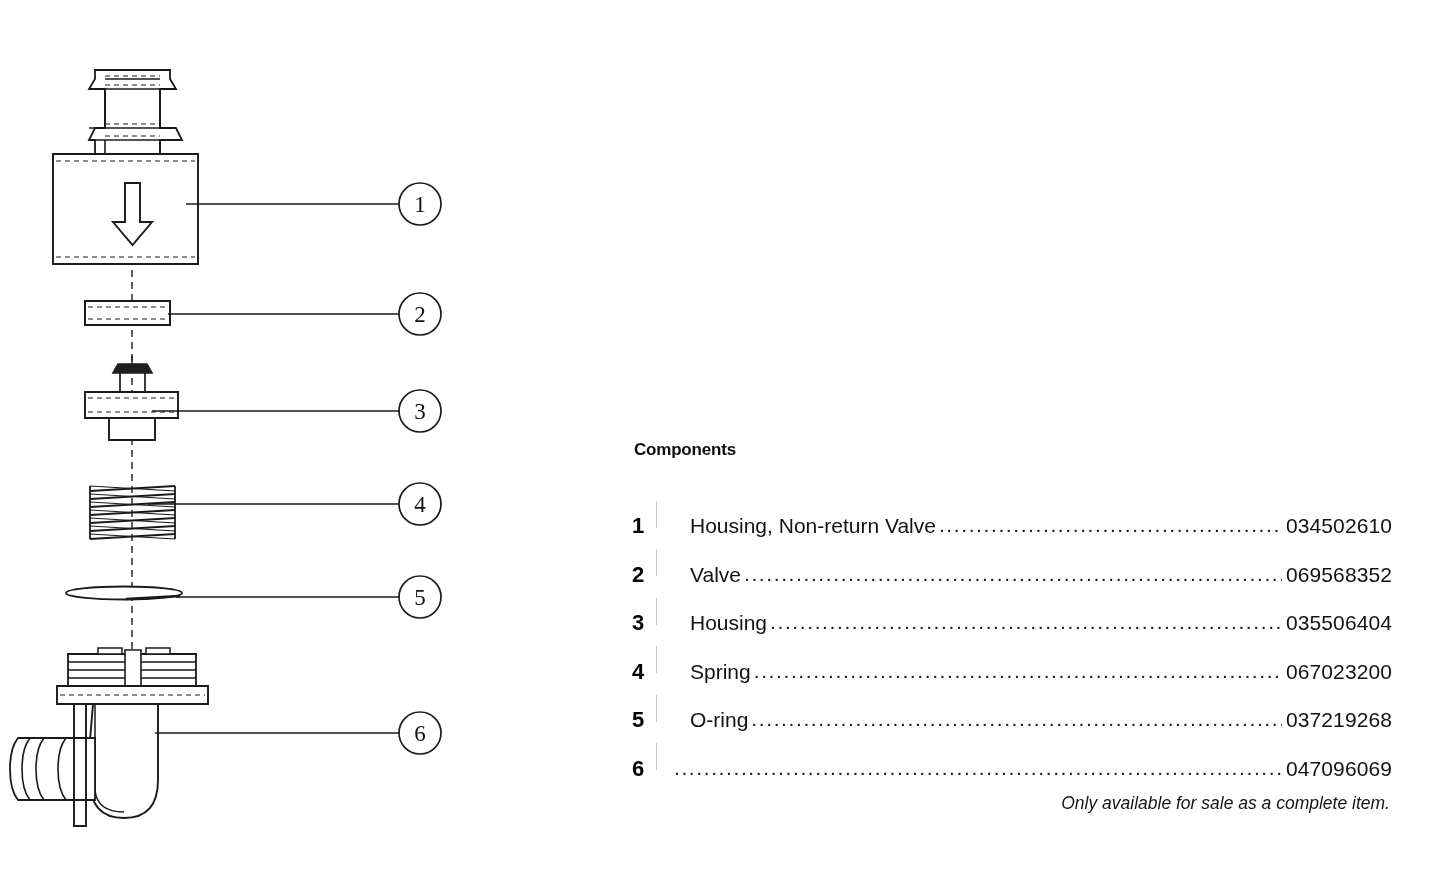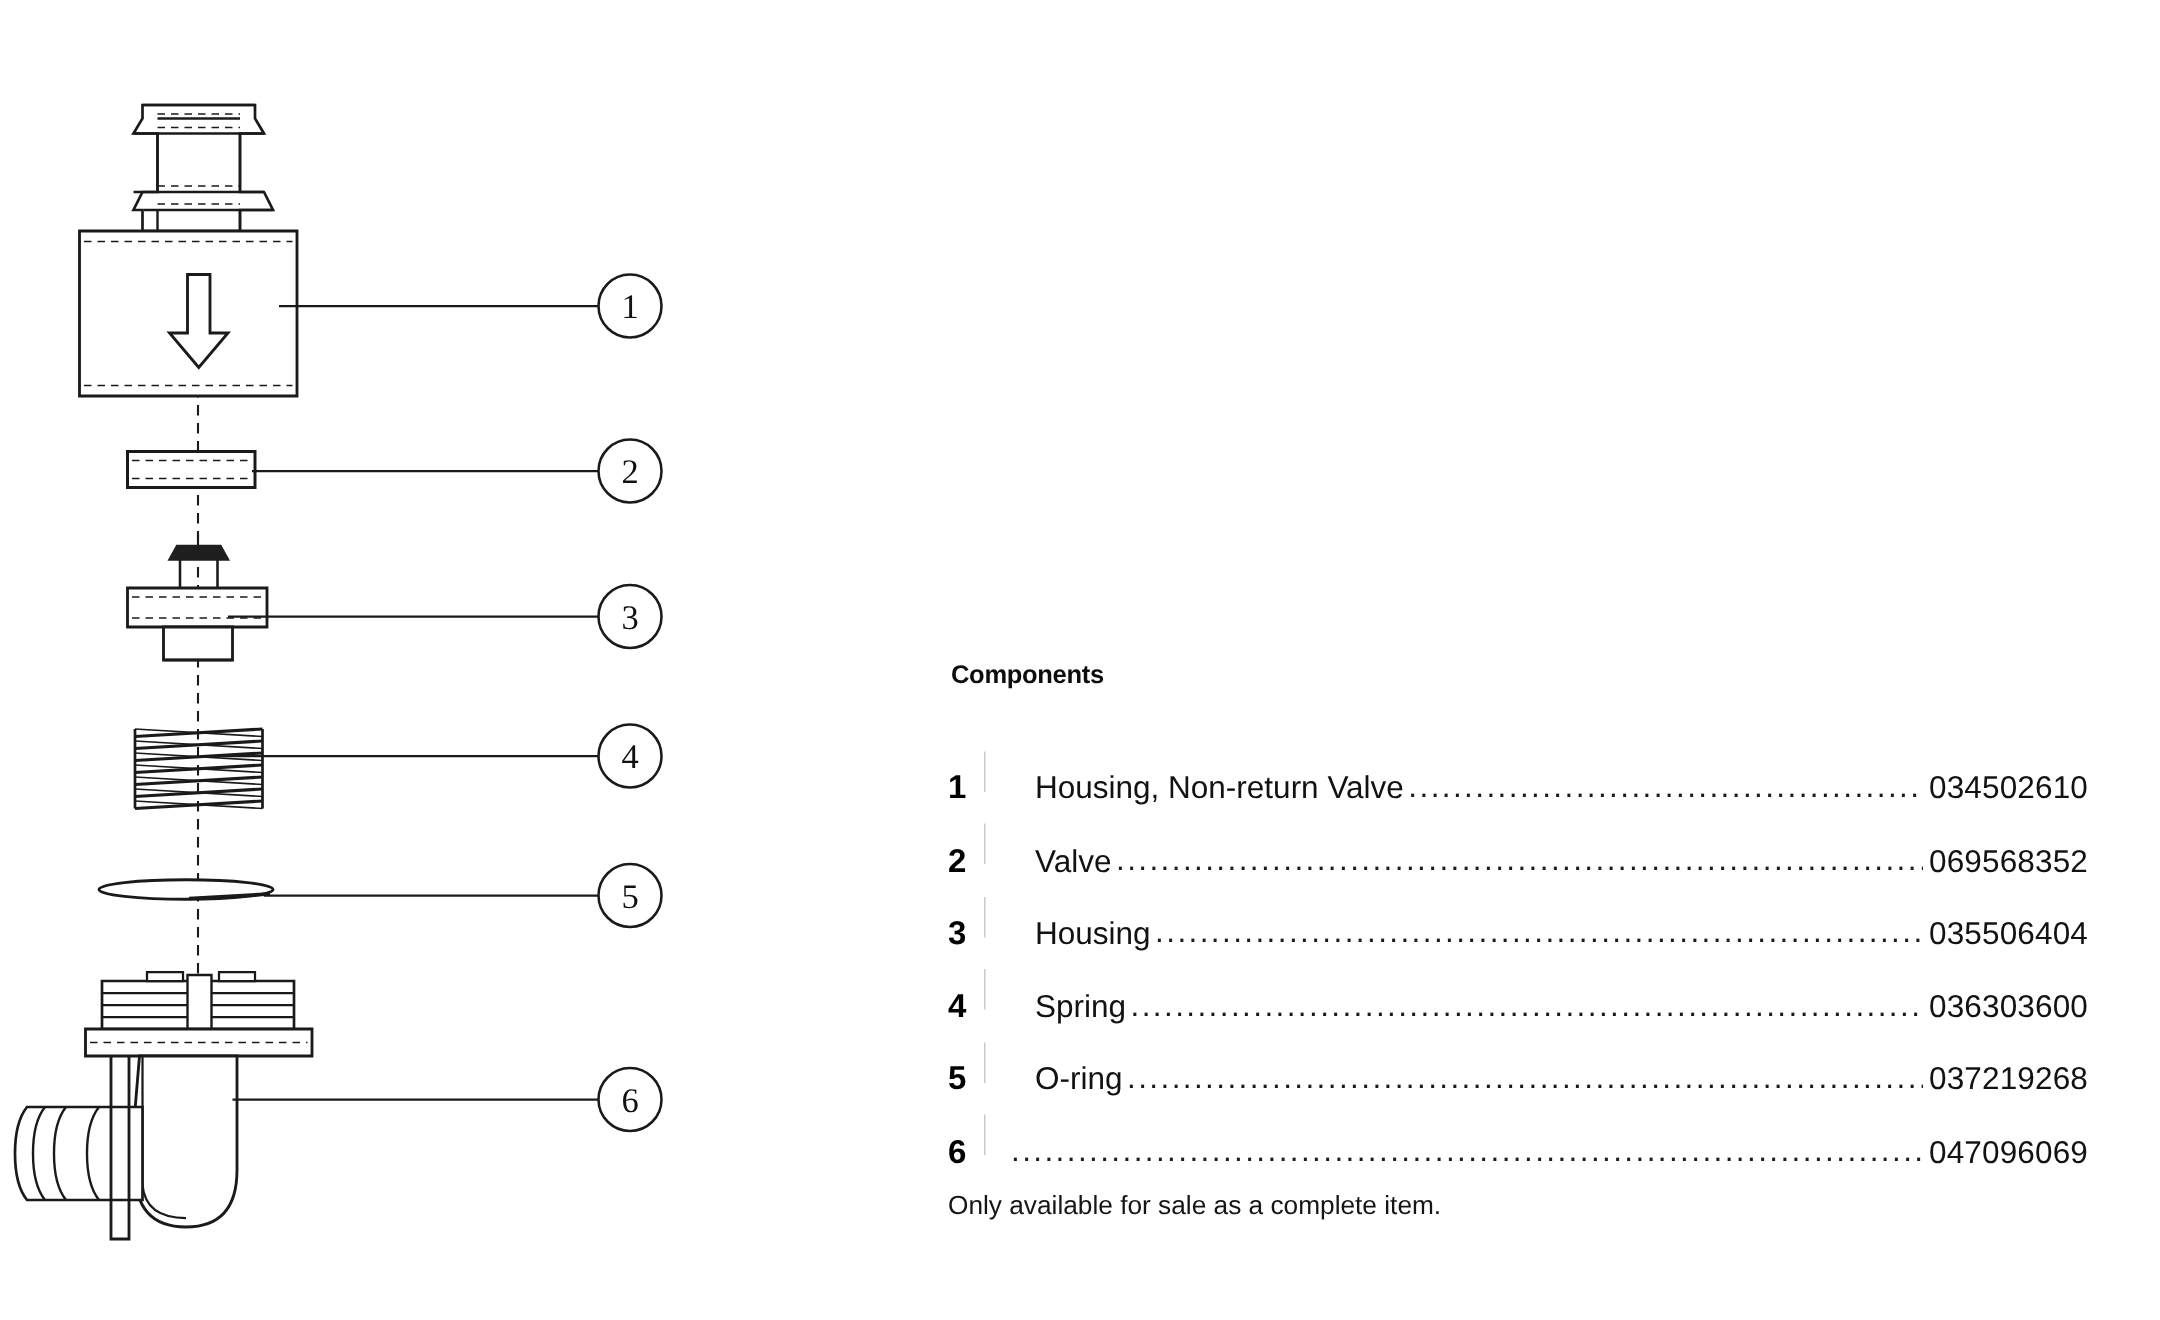--- a/index.html
+++ b/index.html
@@ -75,20 +75,22 @@
   }
   .part-number {
     white-space: nowrap;
     padding-left: 4px;
     text-align: right;
     letter-spacing: 0.1px;
     margin-top: 24px;
   }
   #panel-footnote {
     margin-top: 12px;
+    text-align: right;
+    font-style: italic;
     font-size: 17.5px;
     color: #151515;
     padding-right: 2px;
   }
   .dg-line { stroke: #1a1a1a; fill: none; }
   .dg-fill-white { fill: #ffffff; stroke: #1a1a1a; }
   .dg-fill-dark { fill: #1f1f1f; stroke: #1f1f1f; }
   .callout-circle { fill: #ffffff; stroke: #1a1a1a; stroke-width: 1.7; }
   .callout-text {
     font-family: "Liberation Serif", serif;
@@ -260,21 +262,21 @@
         <span class="part-divider"></span>
         <span class="part-label">Housing</span>
         <span class="part-leader">....................................................................................................</span>
         <span class="part-number">035506404</span>
       </div>
       <div class="part-row">
         <span class="part-index">4</span>
         <span class="part-divider"></span>
         <span class="part-label">Spring</span>
         <span class="part-leader">....................................................................................................</span>
-        <span class="part-number">036303600</span>
+        <span class="part-number">067023200</span>
       </div>
       <div class="part-row">
         <span class="part-index">5</span>
         <span class="part-divider"></span>
         <span class="part-label">O-ring</span>
         <span class="part-leader">....................................................................................................</span>
         <span class="part-number">037219268</span>
       </div>
       <div class="part-row">
         <span class="part-index">6</span>

